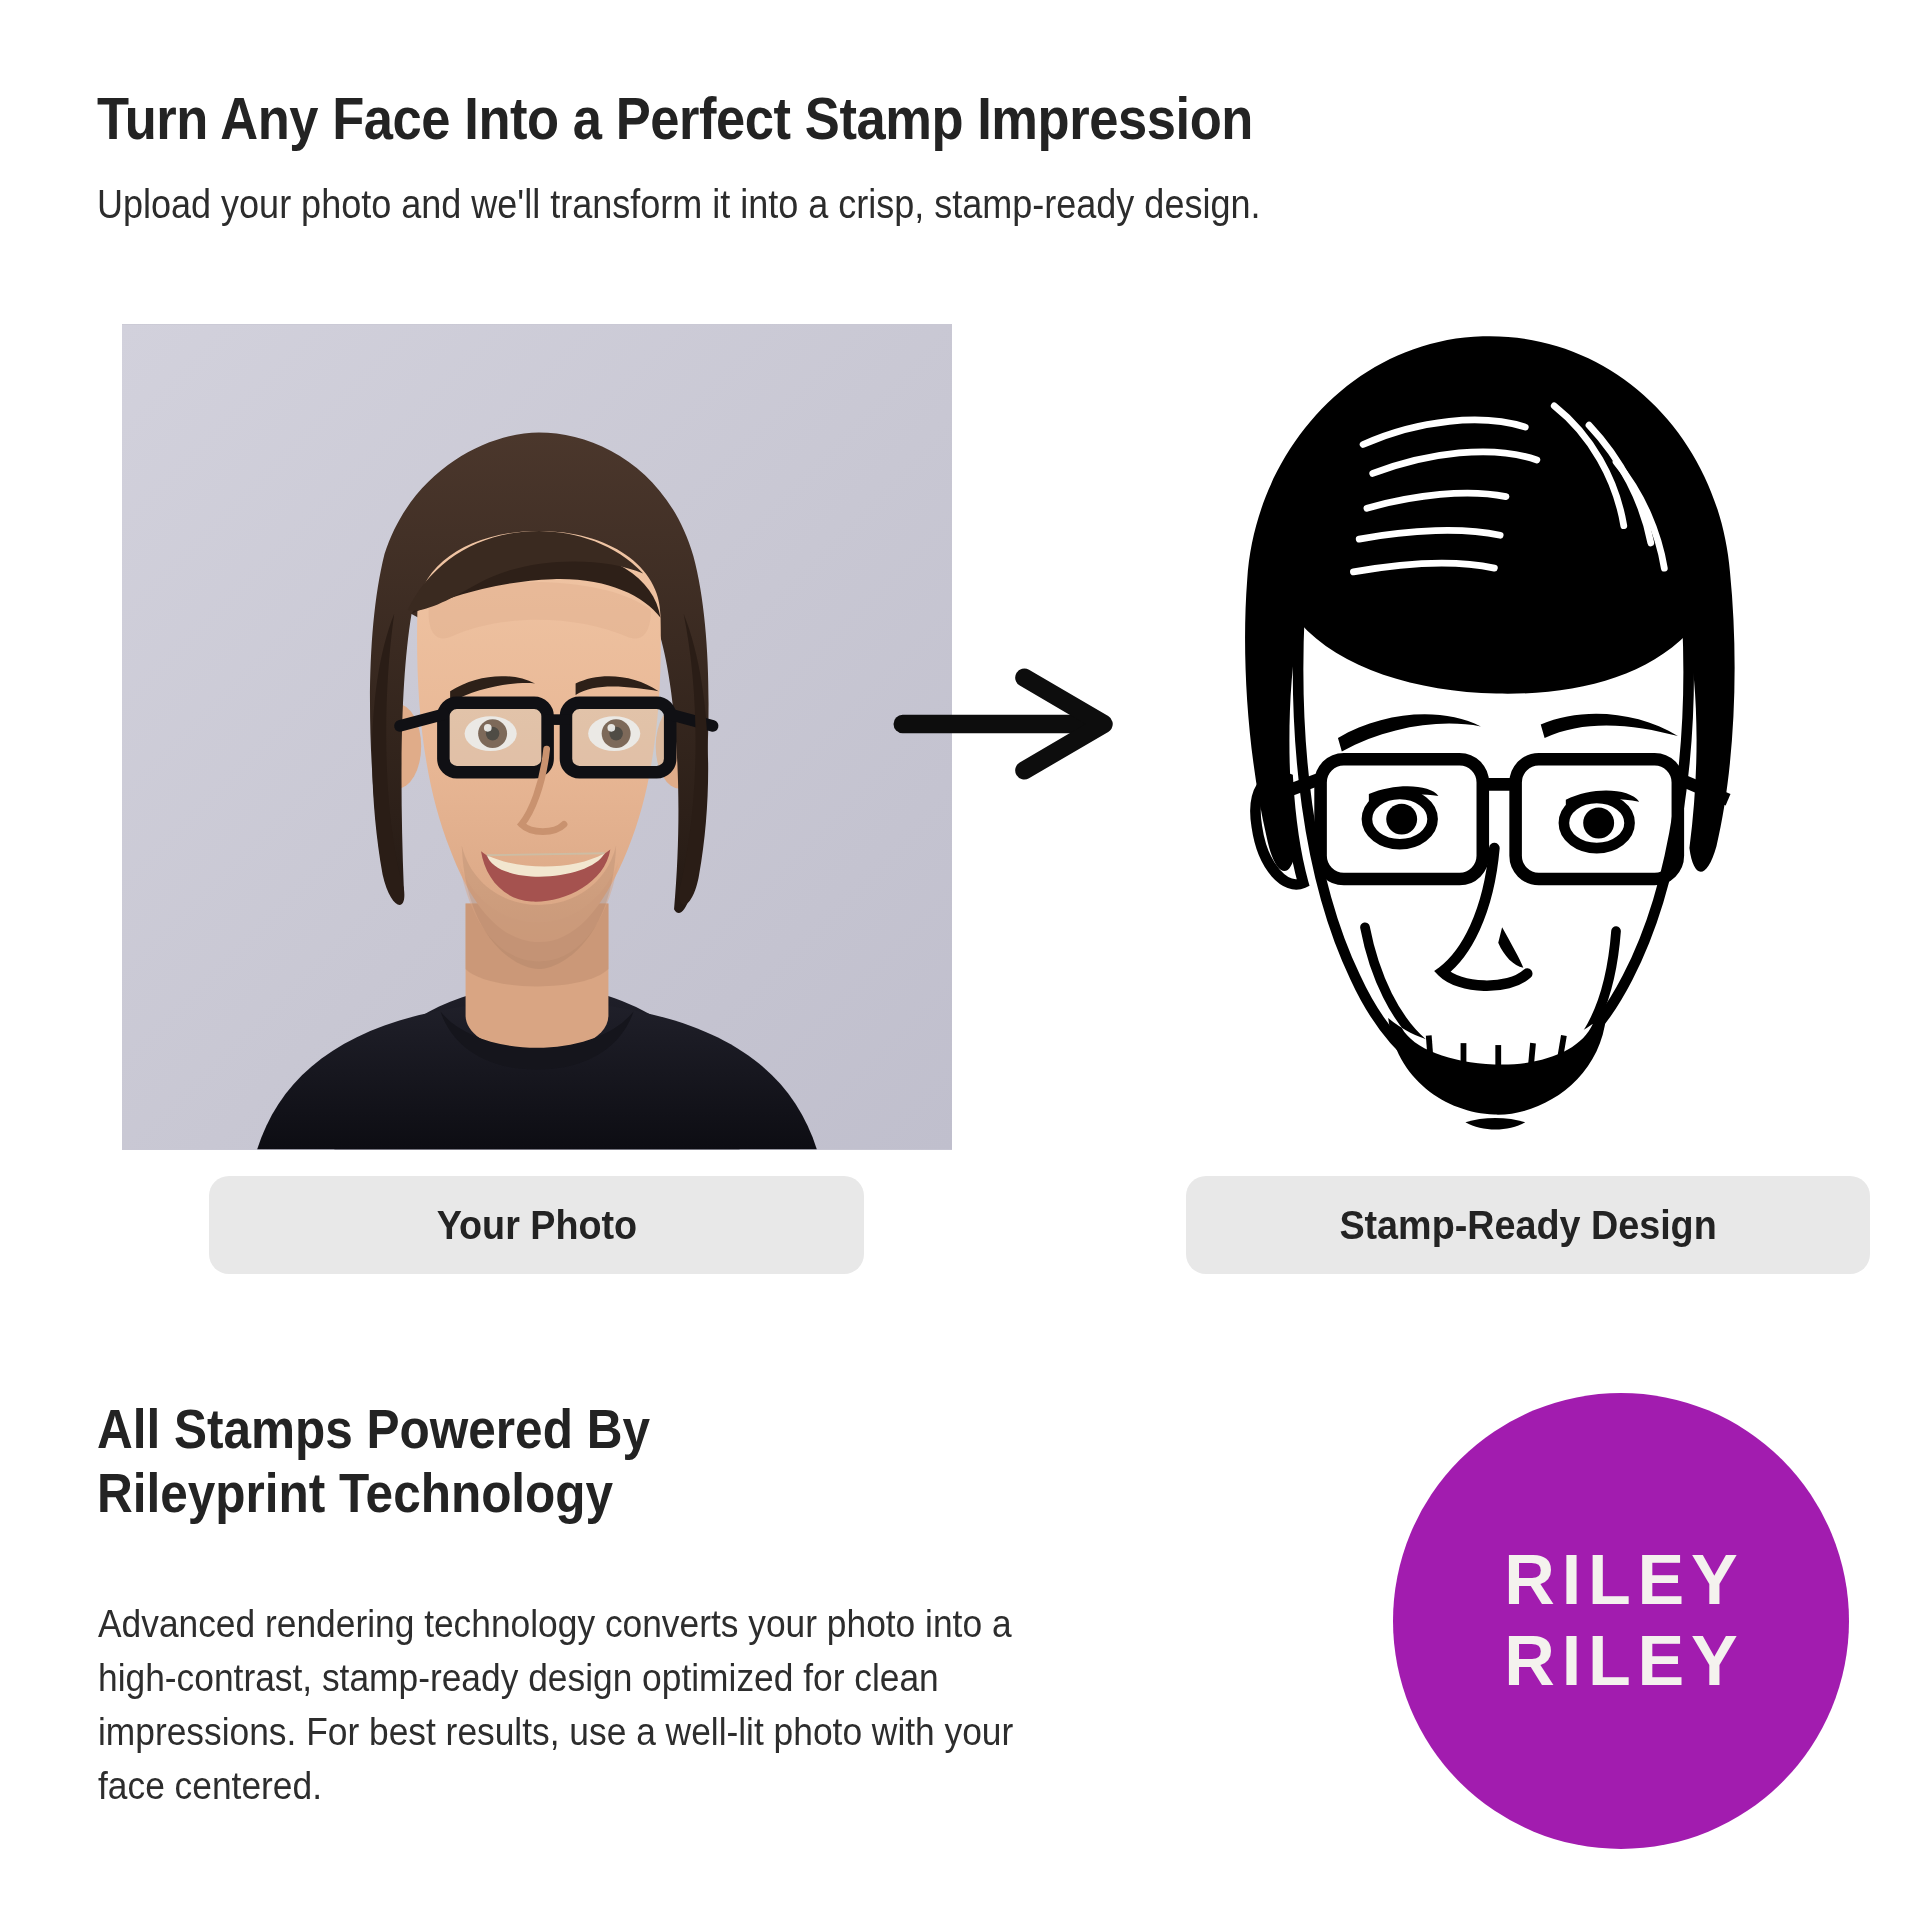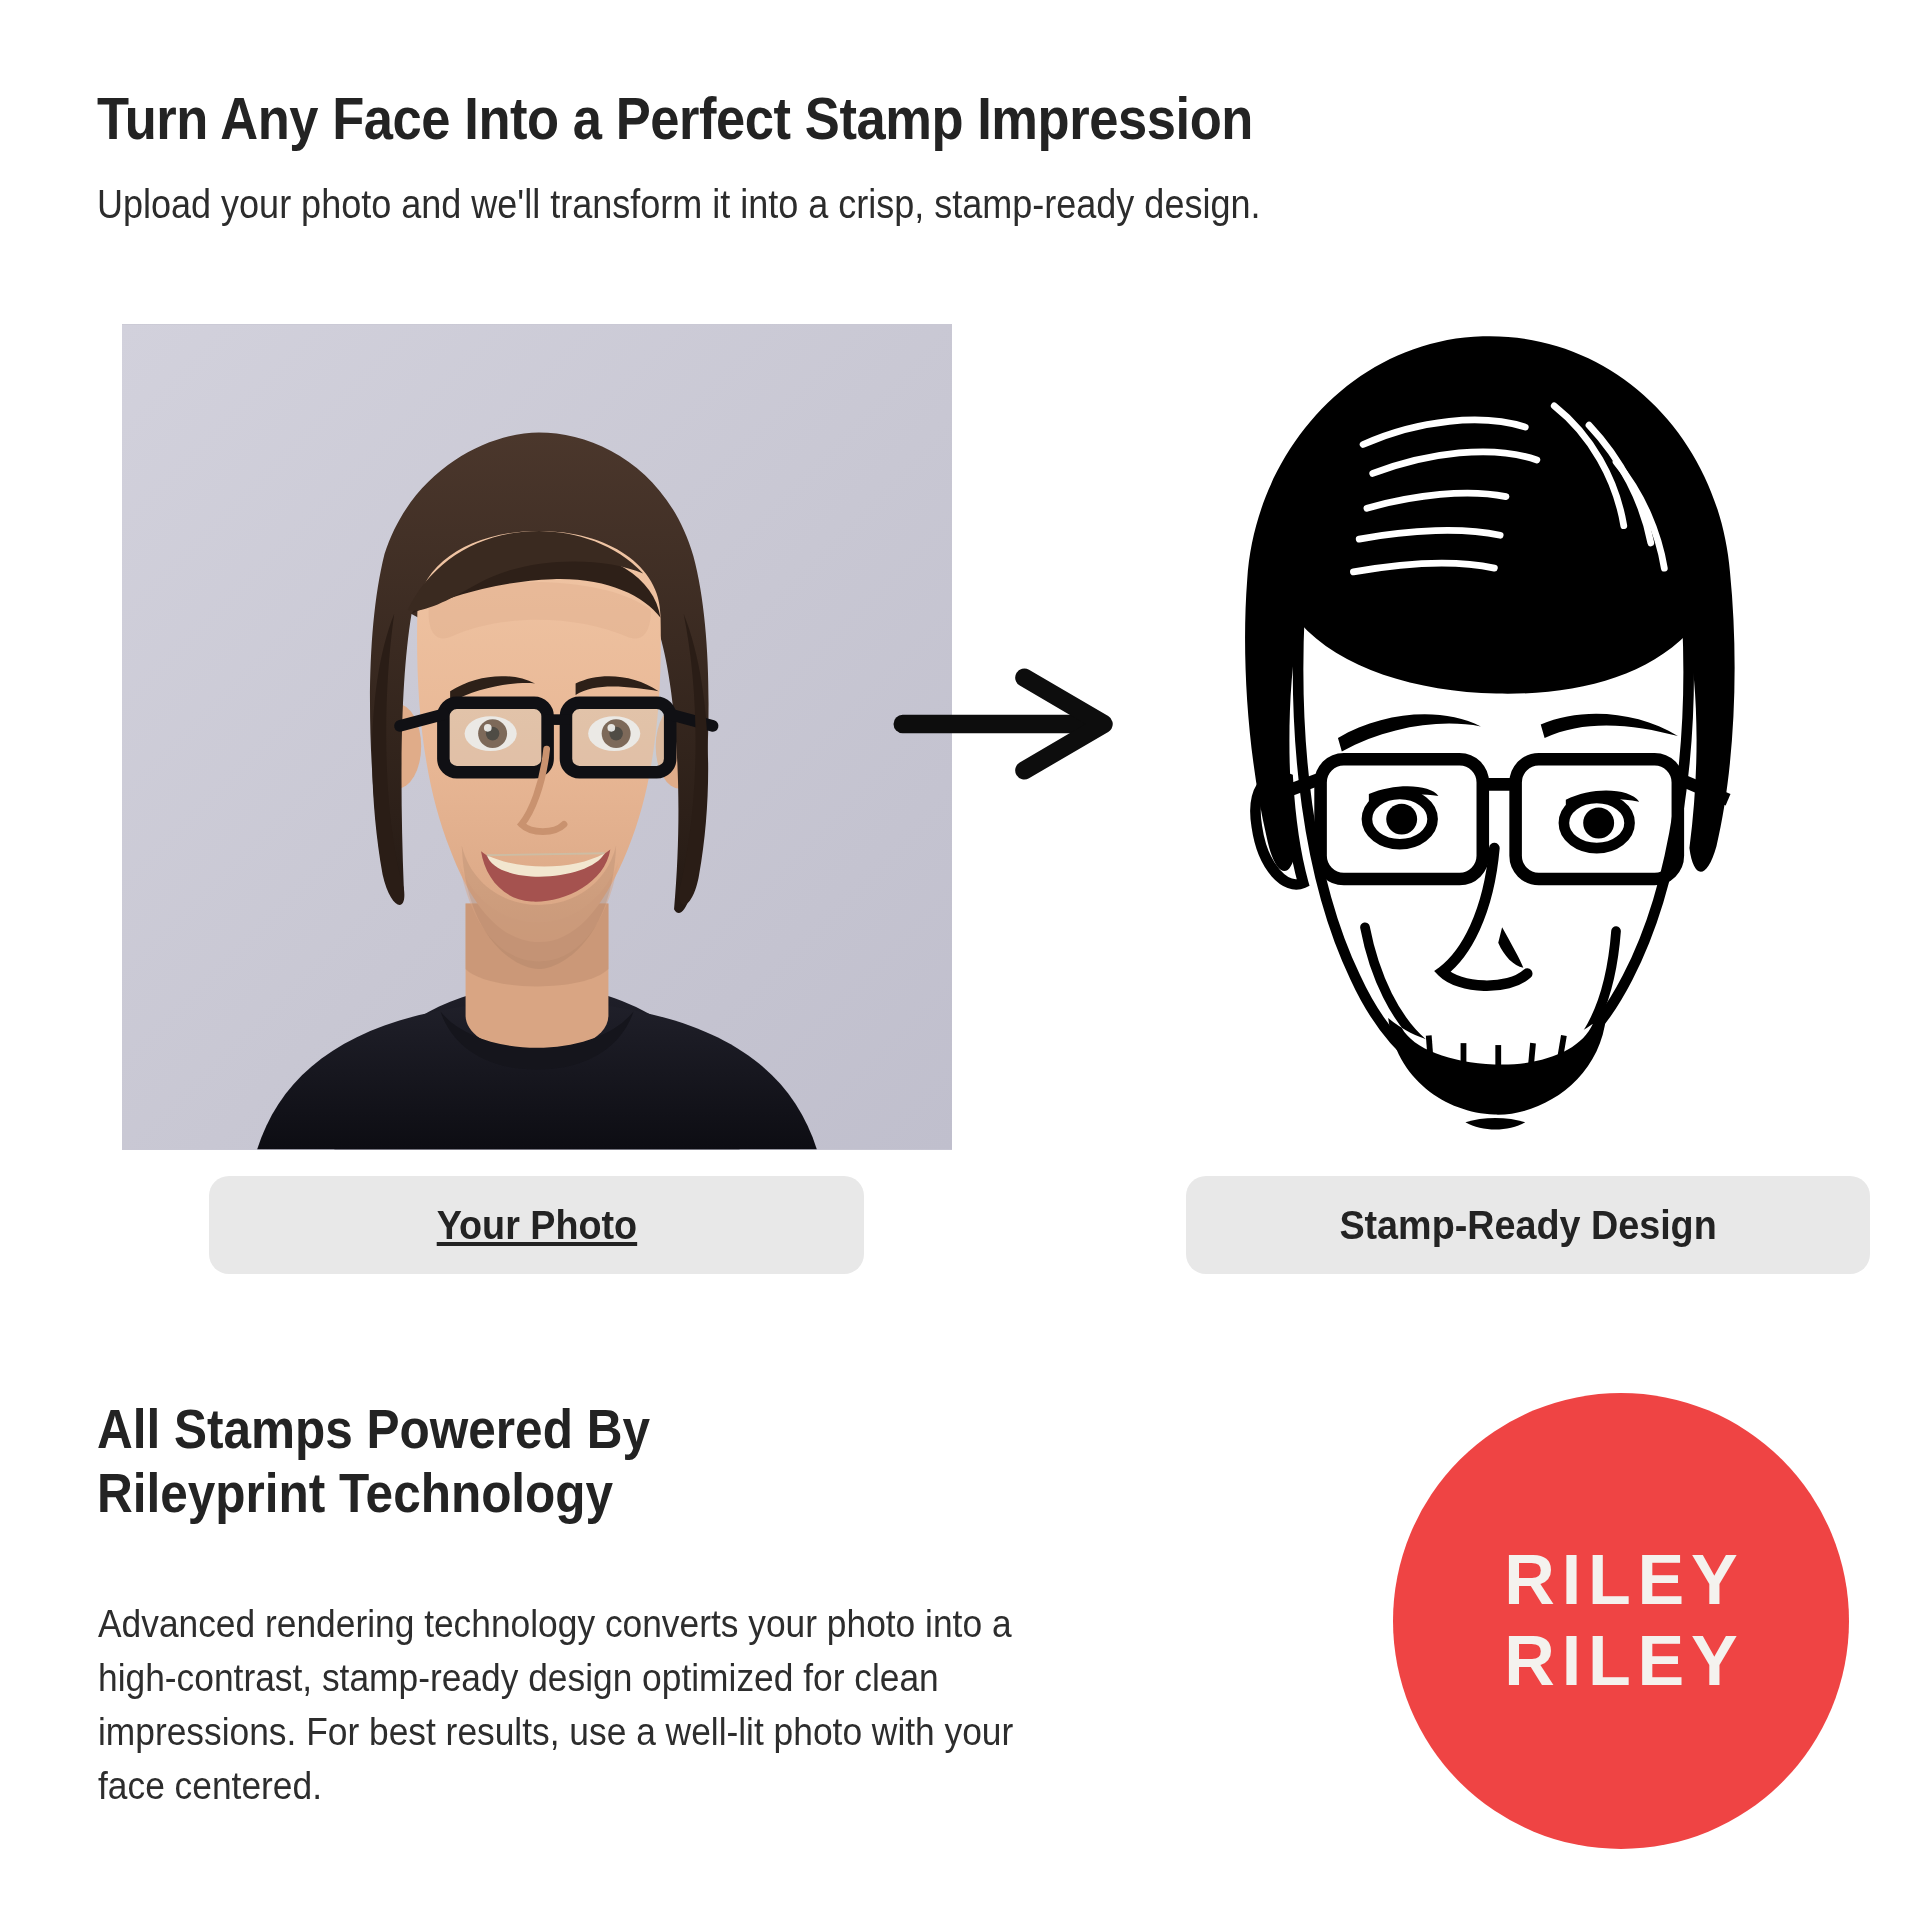--- a/index.html
+++ b/index.html
@@ -50,21 +50,21 @@
   .pill {
     position:absolute; height:98px;
     background:#e8e8e8; border-radius:20px;
     display:flex; align-items:center; justify-content:center;
   }
   .pill span {
     font-size:41px; font-weight:bold; color:#232323;
     white-space:nowrap;
     transform:scaleX(0.92);
   }
-  .pill-left  { left:209px;  top:1176px; width:655px;text-decoration:underline; }
+  .pill-left  { left:209px;  top:1176px; width:655px; }
   .pill-right { left:1186px; top:1176px; width:684px; }
 
   
   .feature-title {
     position:absolute; left:97px; top:1398px;
     font-size:55px; font-weight:bold; line-height:1.16;
     color:#232323;
     transform:scaleX(0.90); transform-origin:left top;
   }
   .feature-title div { white-space:nowrap; }
@@ -72,21 +72,21 @@
   .feature-body {
     position:absolute; left:98px; top:1598px;
     width:1004px;
     font-size:38px; line-height:1.42; color:#2d2d2d;
     transform:scaleX(0.93); transform-origin:left top;
   }
 
   .logo {
     position:absolute; left:1393px; top:1393px;
     width:456px; height:456px;
-    border-radius:50%; background:#ef4444;
+    border-radius:50%; background:#a21caf;
     display:flex; flex-direction:column;
     align-items:center; justify-content:center;
   }
   .logo .line {
     color:#f4f2ee; font-size:70px; font-weight:bold;
     letter-spacing:6.8px; line-height:1.08;
     text-indent:6.8px;
   }
   .logo .line.riley { margin-bottom:5.8px; }
 </style>

